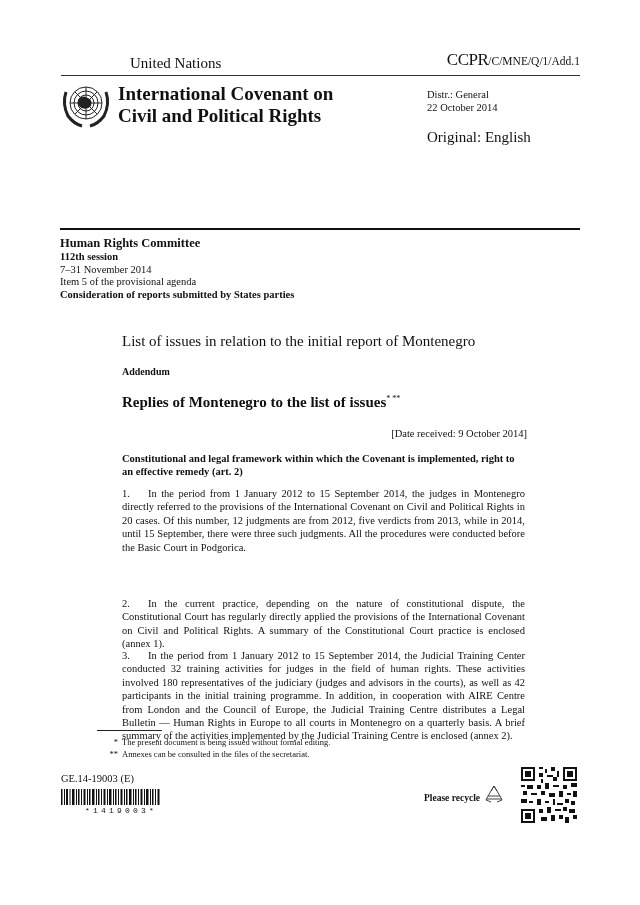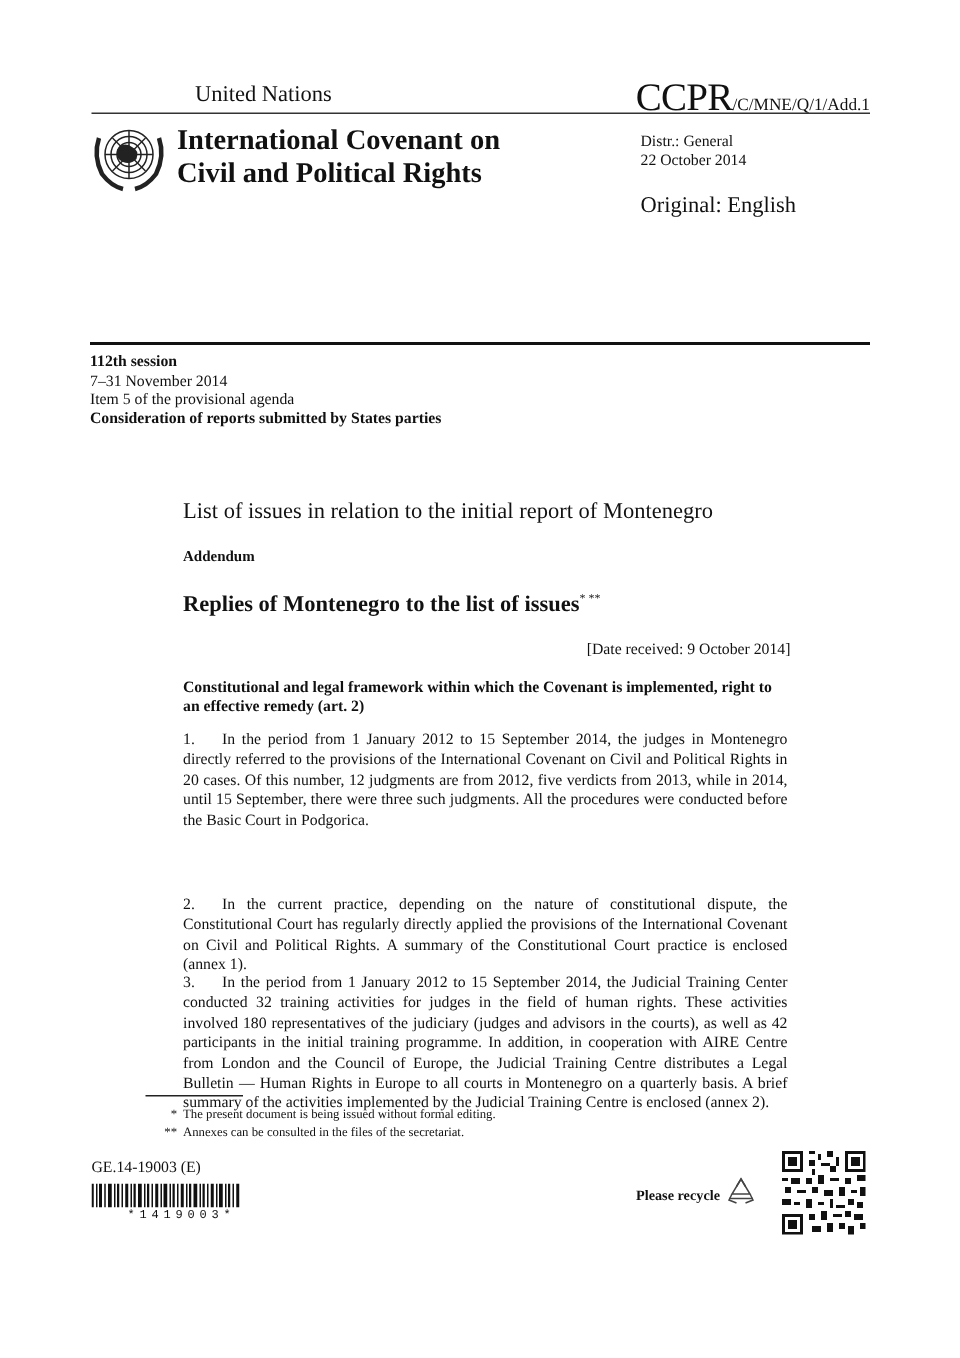--- a/index.html
+++ b/index.html
@@ -1,21 +1,21 @@
 <!DOCTYPE html>
 <html><head>
 <meta charset="utf-8">
 <style>
   html, body { margin: 0; padding: 0; background: #ffffff; }
   body { width: 640px; height: 905px; position: relative; overflow: hidden;
          font-family: "Liberation Serif", "DejaVu Serif", serif; color: #111; }
   .abs { position: absolute; }
   .un-name { left: 130px; top: 55px; font-size: 15px; }
   .symbol-block { right: 60px; top: 50px; white-space: nowrap; }
-  .symbol-main { font-size: 26px; letter-spacing: -0.5px; }
+  .symbol-main { font-size: 17px; letter-spacing: -0.5px; }
   .symbol-suffix { font-size: 11.5px; }
   .rule-top { left: 61px; top: 75px; width: 519px; height: 1px; background: #333; }
   .emblem { left: 60px; top: 80px; width: 52px; height: 50px; }
   .covenant-title { left: 118px; top: 83px; font-size: 19px; font-weight: bold; line-height: 22px; }
   .distr { left: 427px; top: 88px; font-size: 10.5px; line-height: 13px; }
   .distr div { height: 13px; }
   .original { left: 427px; top: 129px; font-size: 15px; }
   .rule-thick { left: 60px; top: 228px; width: 520px; height: 2px; background: #111; }
   .committee { left: 60px; top: 236px; font-size: 10.5px; line-height: 12.6px; }
   .committee .b { font-weight: bold; }
@@ -75,20 +75,21 @@
 
 <div class="abs distr">
   <div>Distr.: General</div>
   <div>22 October 2014</div>
 </div>
 <div class="abs original">Original: English</div>
 
 <div class="abs rule-thick"></div>
 
 <div class="abs committee">
+  <div class="title">Human Rights Committee</div>
   <div class="b">112th session</div>
   <div>7–31 November 2014</div>
   <div>Item 5 of the provisional agenda</div>
   <div class="b">Consideration of reports submitted by States parties</div>
 </div>
 
 <div class="abs list-title">List of issues in relation to the initial report of Montenegro</div>
 <div class="abs addendum">Addendum</div>
 <div class="abs replies-title">
   <span>Replies of Montenegro to the list of issues</span><sup>* **</sup>

